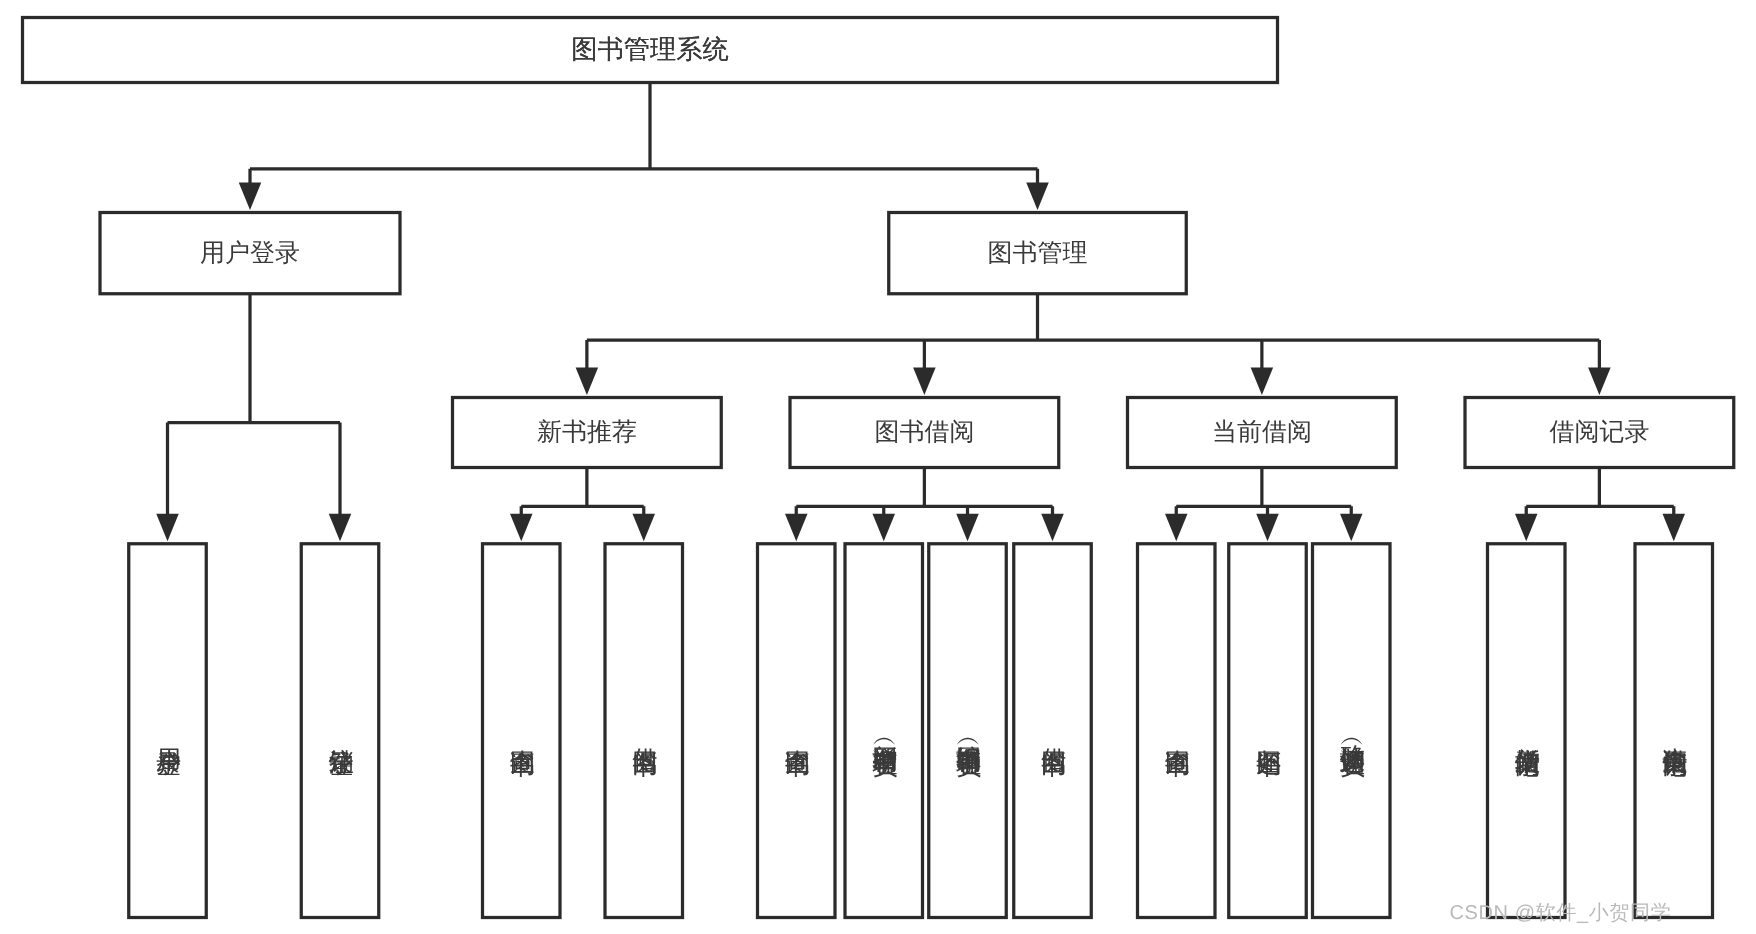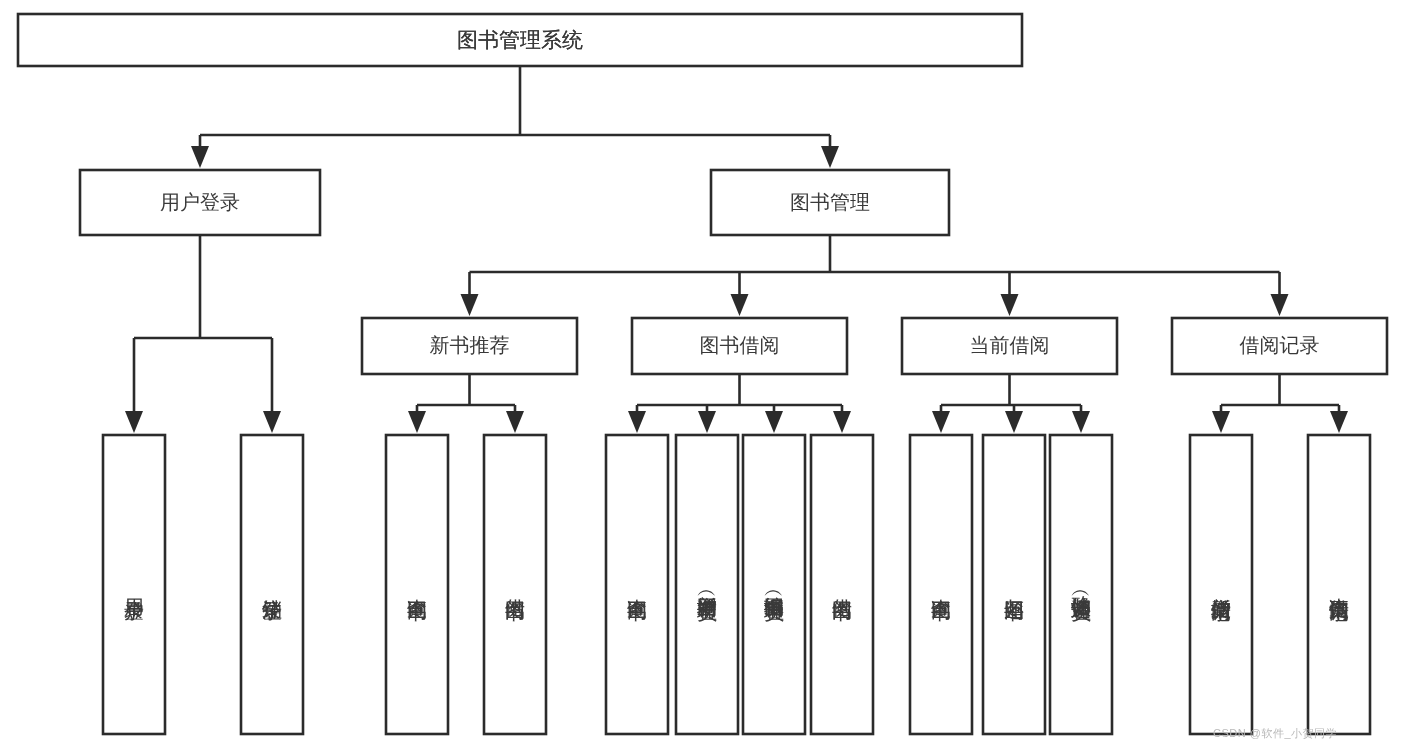--- a/index.html
+++ b/index.html
@@ -68,21 +68,21 @@
     justify-content: center;
     text-align: center;
     pointer-events: none;
     user-select: none;
   }
   .watermark {
     position: absolute;
     right: 8px;
     bottom: 6px;
     font-family: "Liberation Sans", "DejaVu Sans", sans-serif;
-    font-size: 11px;
+    font-size: 16px;
     color: #b9b9b9;
     letter-spacing: 0.5px;
     white-space: nowrap;
     margin-left: 10px;
   }
 </style>
 </head>
 <body>
 
 <div id="diagram-root">

